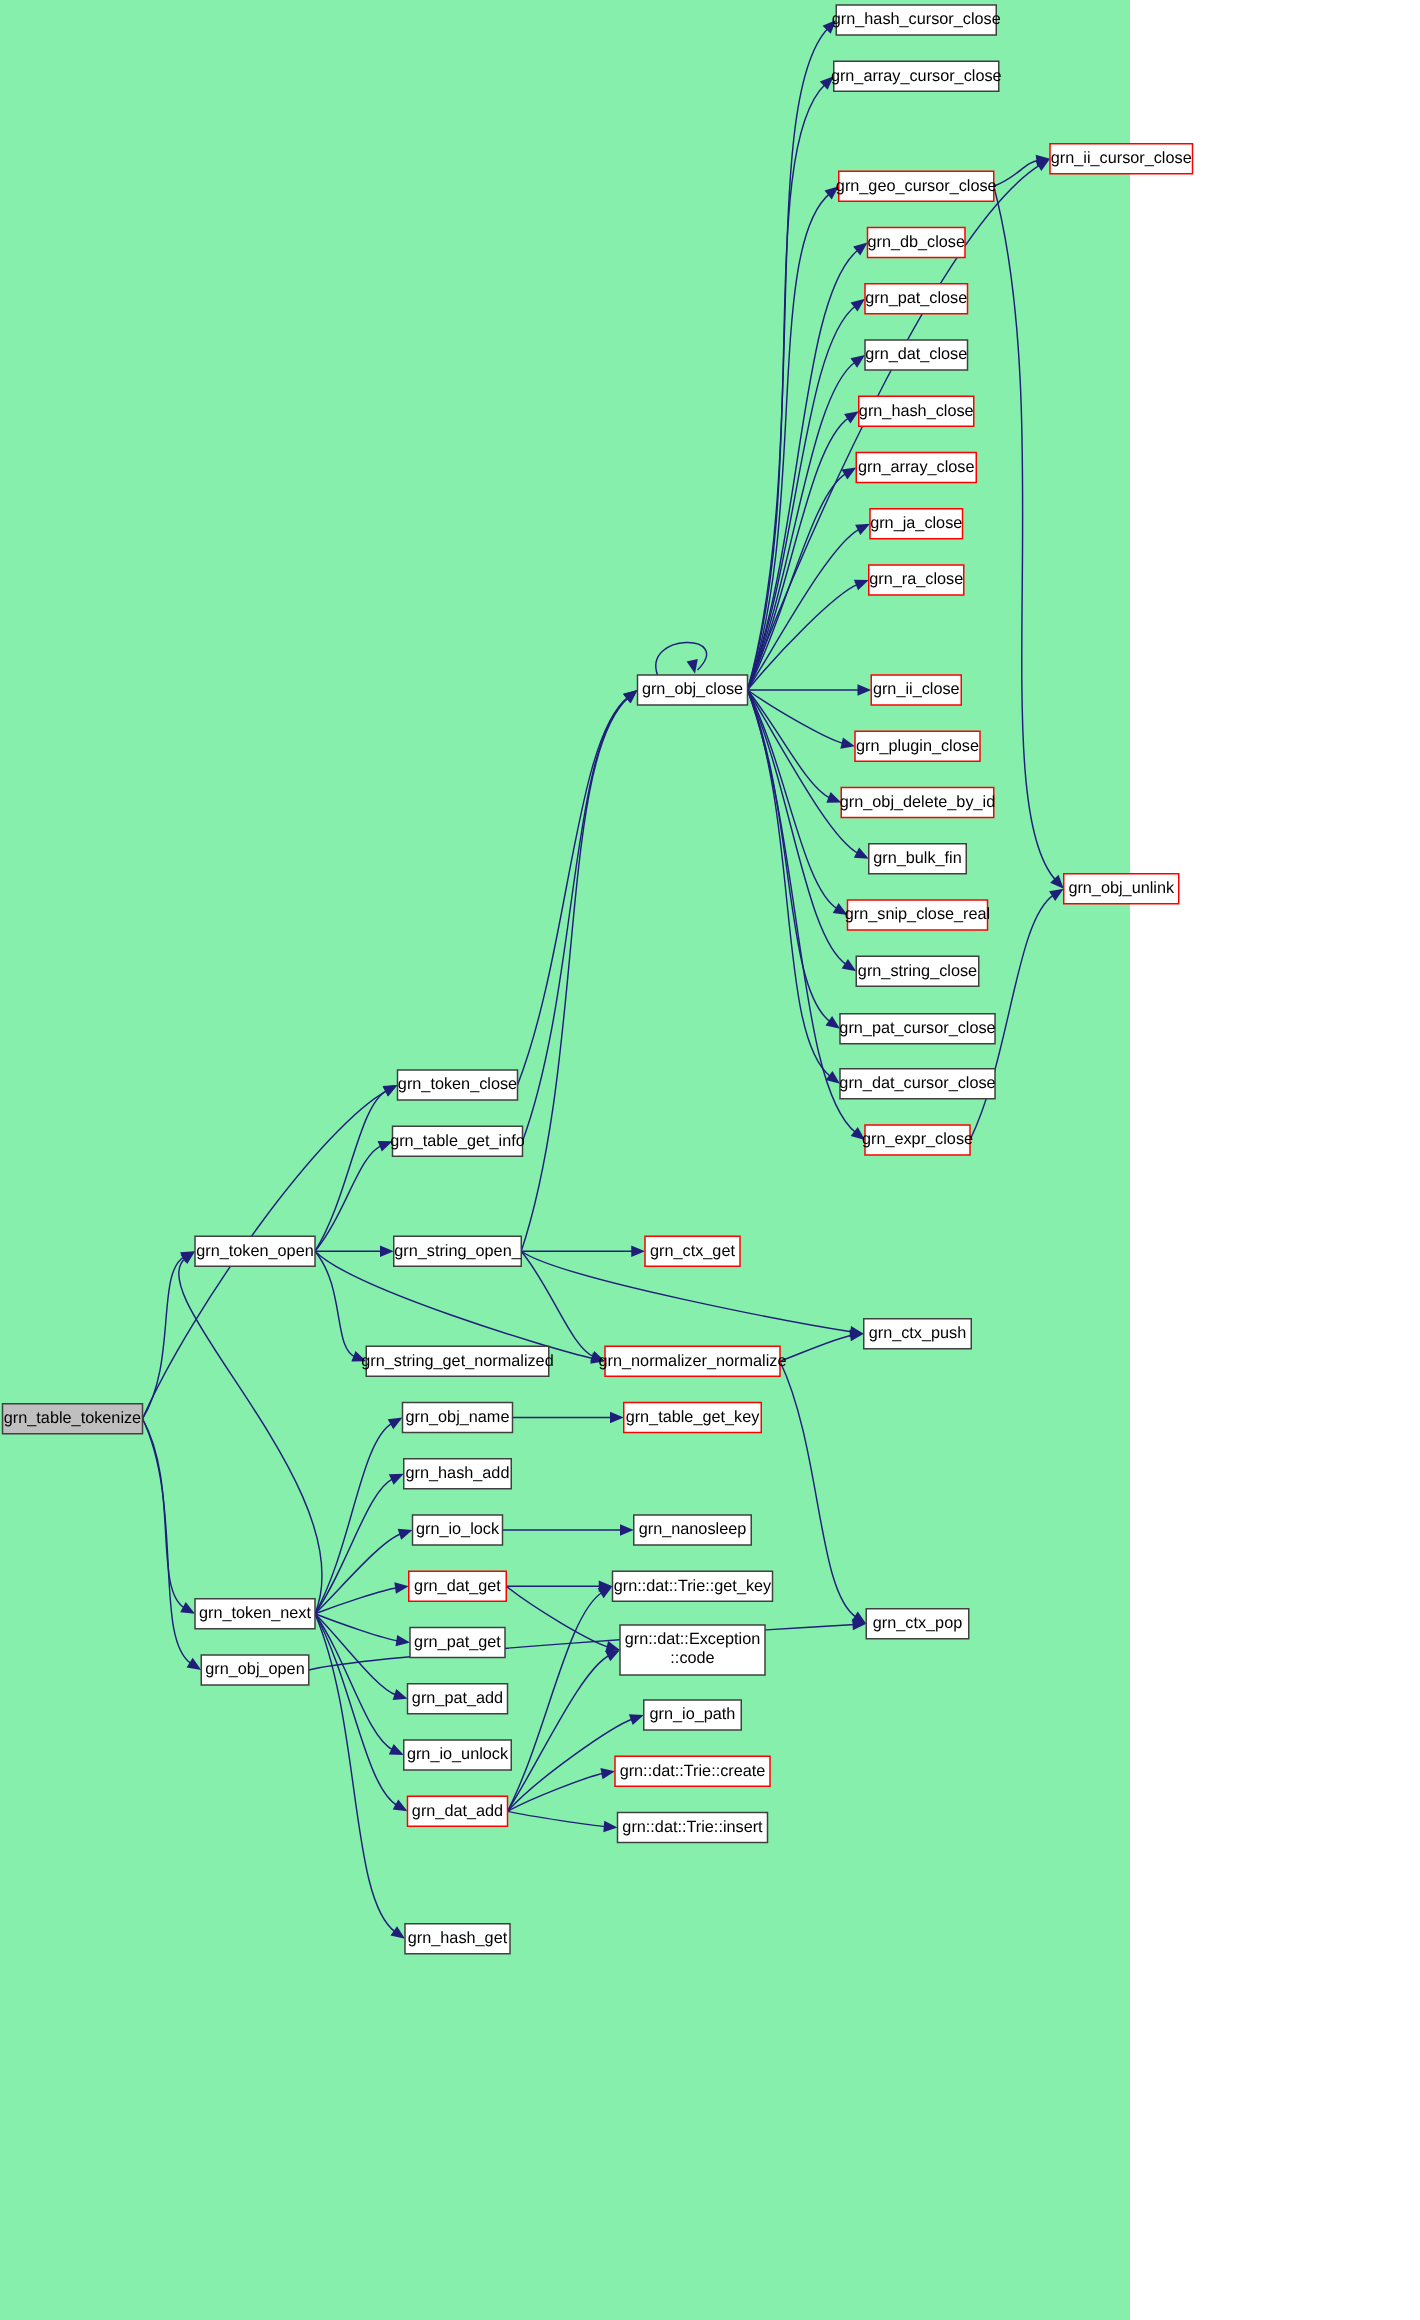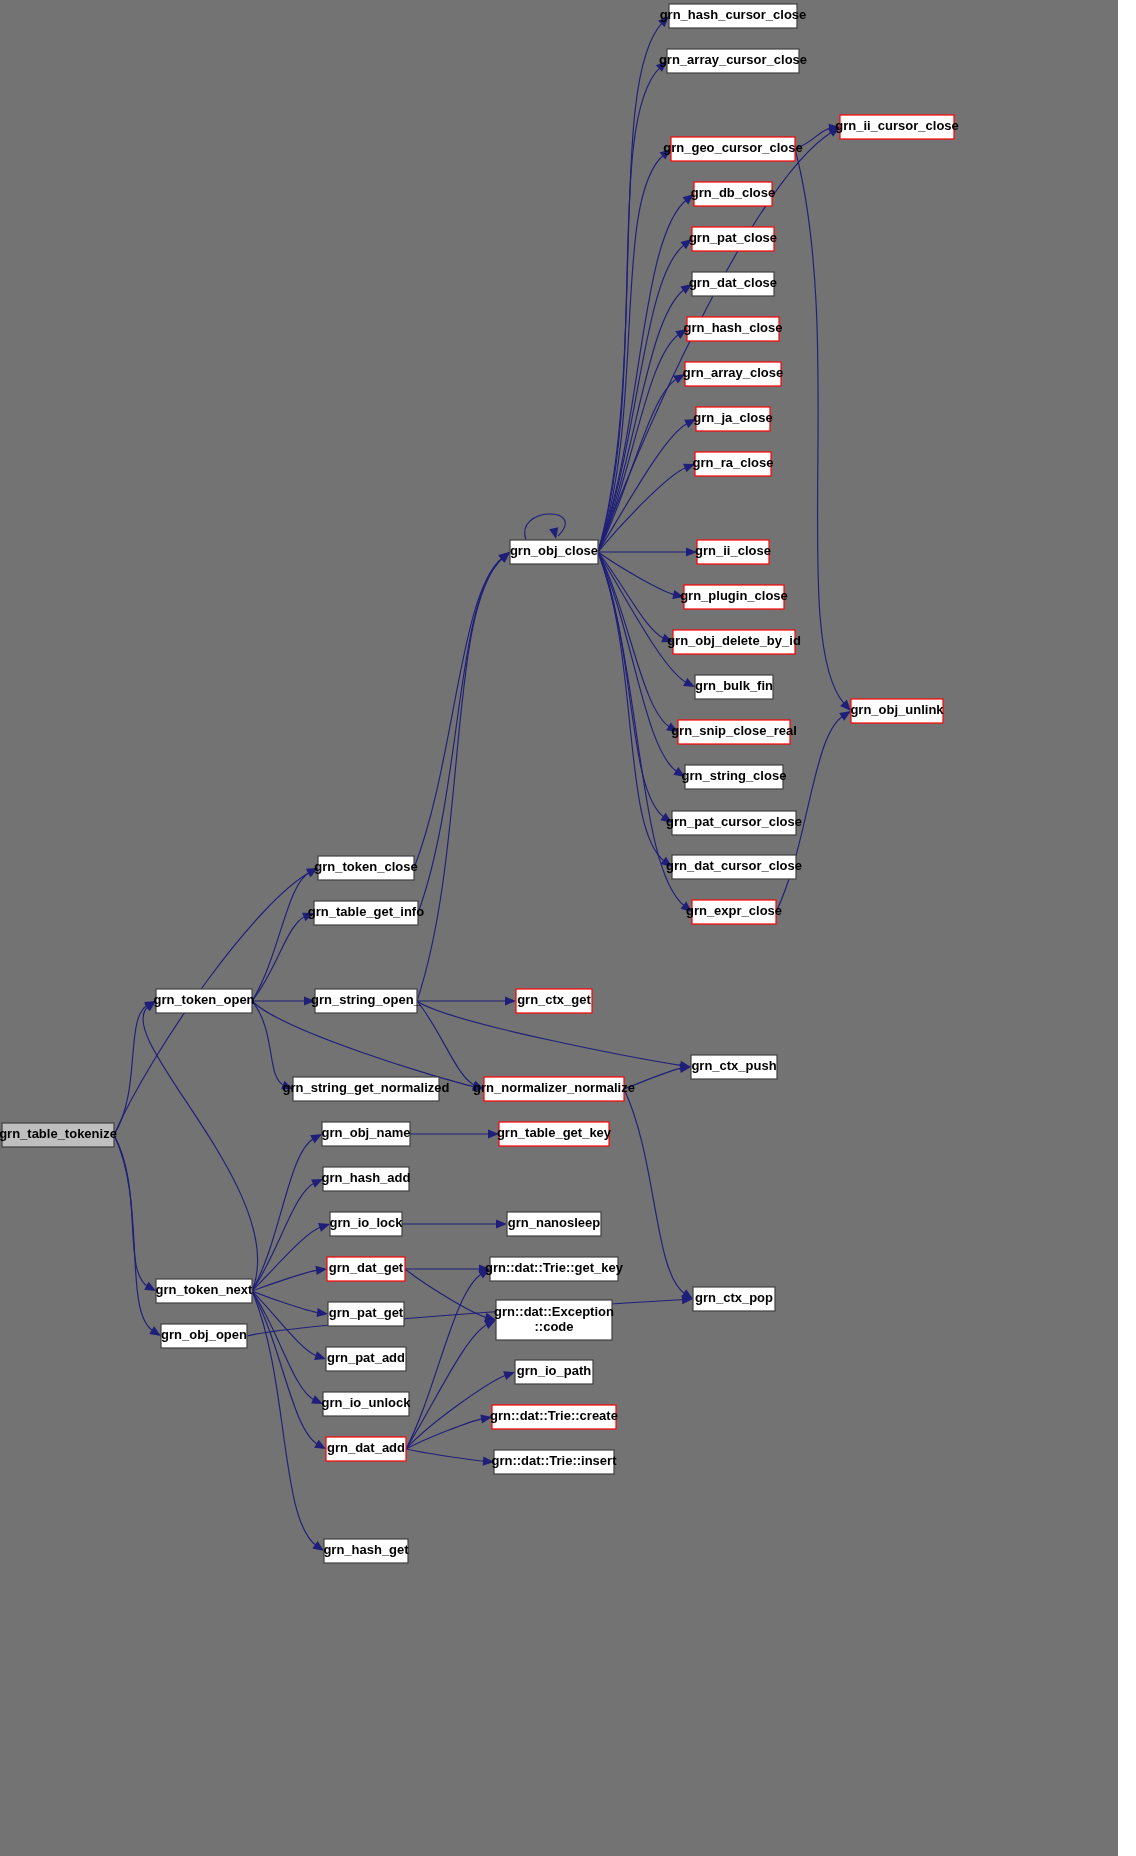--- a/index.html
+++ b/index.html
@@ -2,25 +2,24 @@
 <html><head>
 <meta charset="utf-8">
 <style>
   html, body {
     margin: 0;
     padding: 0;
     background: #ffffff;
   }
   #canvas {
     position: relative;
-    width: 1118px;
+    width: 904px;
     height: 1856px;
-    background: #737373;
+    background: #86efac;
     font-family: "Liberation Sans", sans-serif;
-    font-weight: bold;
   }
   svg#graph {
     position: absolute;
     left: 0;
     top: 0;
     width: 1136px;
     height: 1856px;
     overflow: visible;
   }
   .node-rect {

